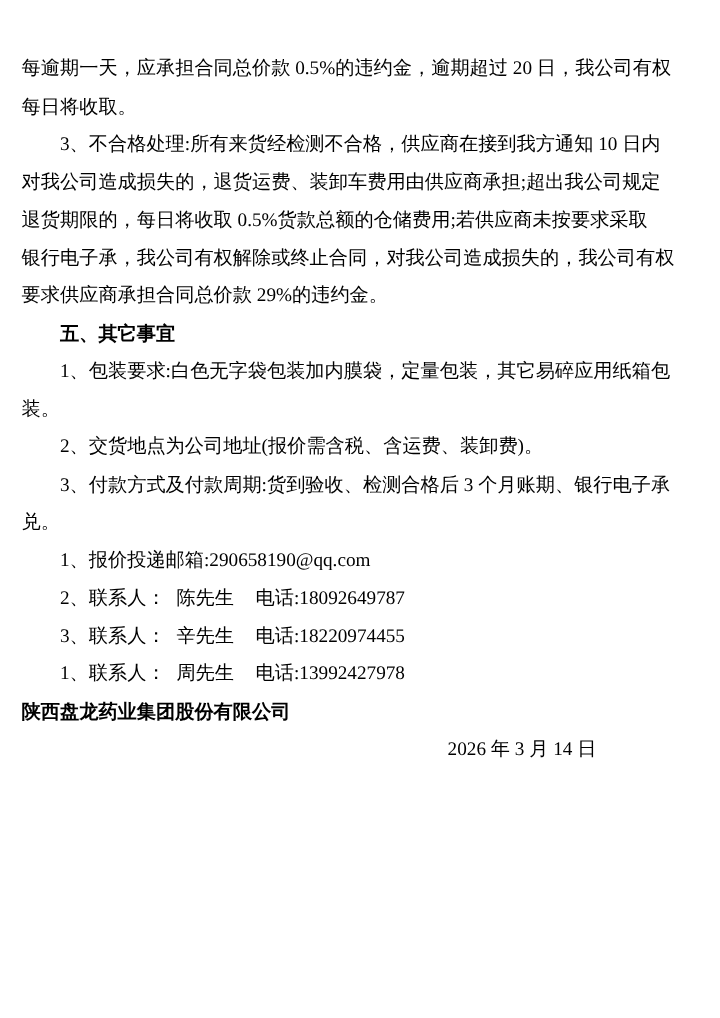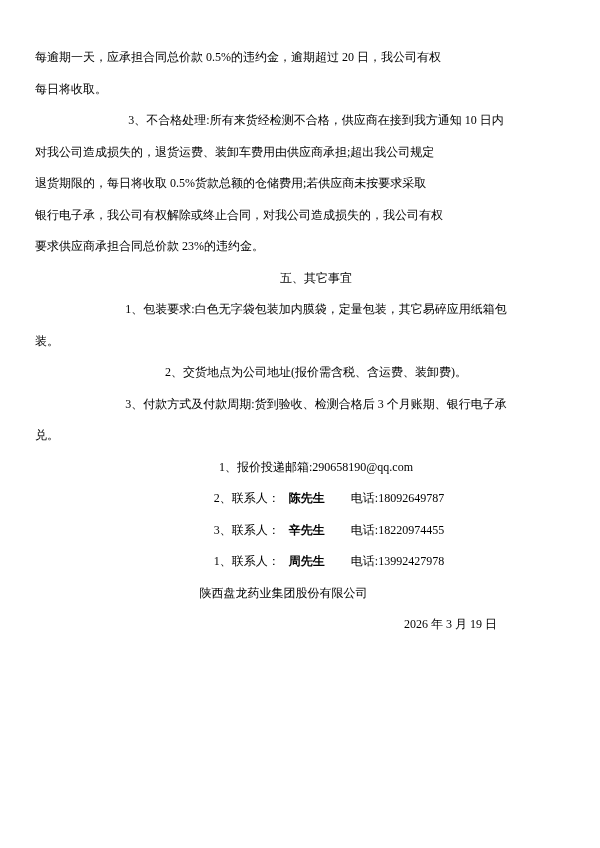--- a/index.html
+++ b/index.html
@@ -11,65 +11,65 @@
     position: relative;
     width: 600px;
     height: 848px;
     background: #ffffff;
     color: #000000;
     font-family: "Liberation Serif", "DejaVu Serif", serif;
     overflow: hidden;
     box-sizing: border-box;
   }
   .content {
-    padding: 42px 35px 0 35px;
-    font-size: 12px;
+    padding: 42px 35px 0 18px;
+    font-size: 16px;
     line-height: 31.5px;
   }
   .line {
     white-space: nowrap;
   }
   .indent {
     padding-left: 32px;
-    text-align: center;
   }
   .bold {
-    font-weight: normal;
+    font-weight: bold;
   }
   .contact-row .contact-left {
     display: inline-block;
     width: 163px;
   }
   .contact-row .contact-name {
     margin-left: 9px;
-    font-weight: 700;
+    font-weight: 400;
   }
   .company-line {
-    text-align: center;
+    text-align: left;
     padding-right: 33px;
+    font-weight: bold;
   }
   .date-line {
     text-align: right;
     padding-right: 68px;
   }
 </style>
 </head>
 <body>
 
 <div class="page">
   <div class="content">
 
     <div class="line">每逾期一天，应承担合同总价款 0.5%的违约金，逾期超过 20 日，我公司有权</div>
     <div class="line">每日将收取。</div>
 
     <div class="line indent">3、不合格处理:所有来货经检测不合格，供应商在接到我方通知 10 日内</div>
     <div class="line">对我公司造成损失的，退货运费、装卸车费用由供应商承担;超出我公司规定</div>
     <div class="line">退货期限的，每日将收取 0.5%货款总额的仓储费用;若供应商未按要求采取</div>
     <div class="line">银行电子承，我公司有权解除或终止合同，对我公司造成损失的，我公司有权</div>
-    <div class="line">要求供应商承担合同总价款 23%的违约金。</div>
+    <div class="line">要求供应商承担合同总价款 29%的违约金。</div>
 
     <div class="line indent bold">五、其它事宜</div>
 
     <div class="line indent">1、包装要求:白色无字袋包装加内膜袋，定量包装，其它易碎应用纸箱包</div>
     <div class="line">装。</div>
 
     <div class="line indent">2、交货地点为公司地址(报价需含税、含运费、装卸费)。</div>
 
     <div class="line indent">3、付款方式及付款周期:货到验收、检测合格后 3 个月账期、银行电子承</div>
     <div class="line">兑。</div>
@@ -84,16 +84,16 @@
 
     <div class="line indent contact-row">
       <span class="contact-left"><span>3、联系人：</span><span class="contact-name">辛先生</span></span><span>电话:</span><span>18220974455</span>
     </div>
 
     <div class="line indent contact-row">
       <span class="contact-left"><span>1、联系人：</span><span class="contact-name">周先生</span></span><span>电话:</span><span>13992427978</span>
     </div>
 
     <div class="line company-line">陕西盘龙药业集团股份有限公司</div>
-    <div class="line date-line">2026 年 3 月 19 日</div>
+    <div class="line date-line">2026 年 3 月 14 日</div>
 
   </div>
 </div>
 
 </body></html>

